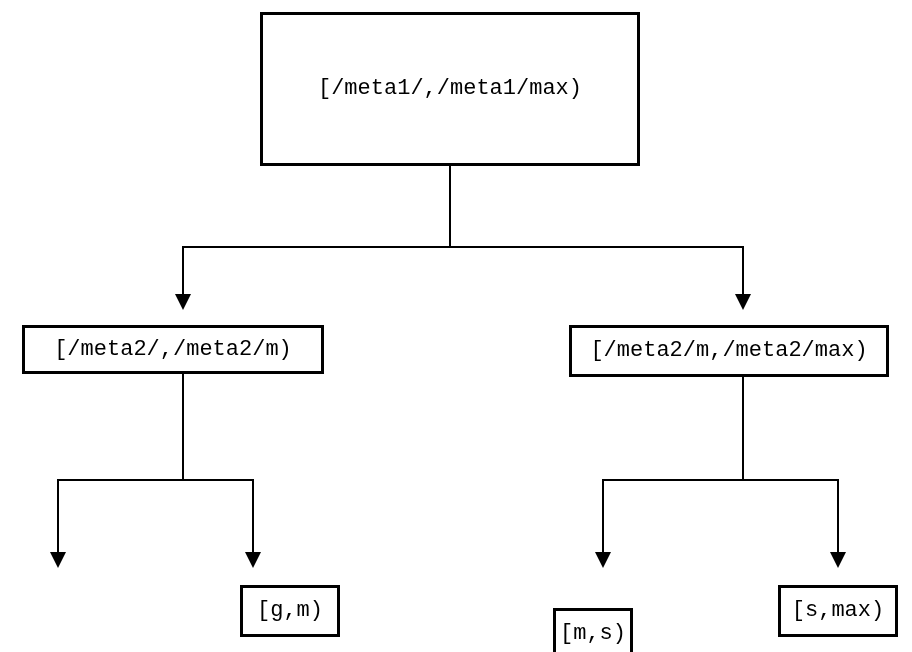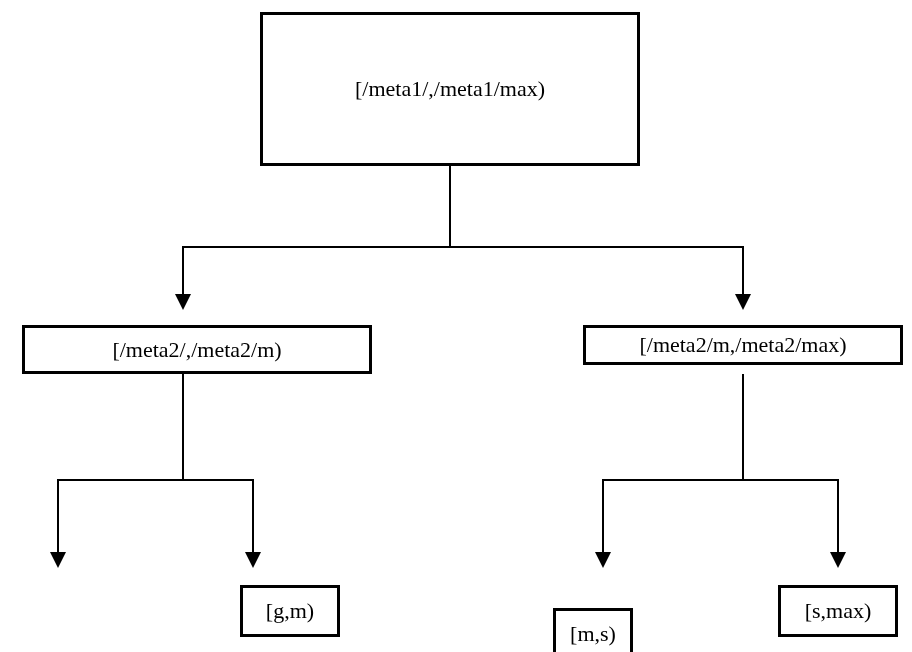--- a/index.html
+++ b/index.html
@@ -5,39 +5,39 @@
   html, body {
     margin: 0;
     padding: 0;
     background: #ffffff;
   }
   .canvas {
     position: relative;
     width: 912px;
     height: 652px;
     background: #ffffff;
-    font-family: Liberation Serif, serif;
+    font-family: Liberation Mono, monospace;
     overflow: hidden;
   }
   .node {
     position: absolute;
     box-sizing: border-box;
     border: 3px solid #000000;
     background: #ffffff;
     color: #000000;
     display: flex;
     align-items: center;
     justify-content: center;
     font-size: 22px;
     line-height: 1;
     white-space: nowrap;
   }
   .node-root  { left: 260px; top: 12px;  width: 380px; height: 154px; }
-  .node-left  { left: 22px;  top: 325px; width: 350px; height: 49px;  }
-  .node-right { left: 583px; top: 325px; width: 320px; height: 40px;  }
+  .node-left  { left: 22px;  top: 325px; width: 302px; height: 49px;  }
+  .node-right { left: 569px; top: 325px; width: 320px; height: 52px;  }
   .node-leaf-ag   { left: 8px;   top: 585px; width: 100px; height: 52px; }
   .node-leaf-gm   { left: 203px; top: 585px; width: 100px; height: 52px; margin-left: 37px; }
   .node-leaf-ms   { left: 553px; top: 608px; width: 80px; height: 52px; text-align: center; }
   .node-leaf-smax { left: 778px; top: 585px; width: 120px; height: 52px; }
   .connector-layer {
     position: absolute;
     left: 0;
     top: 0;
     width: 912px;
     height: 652px;

